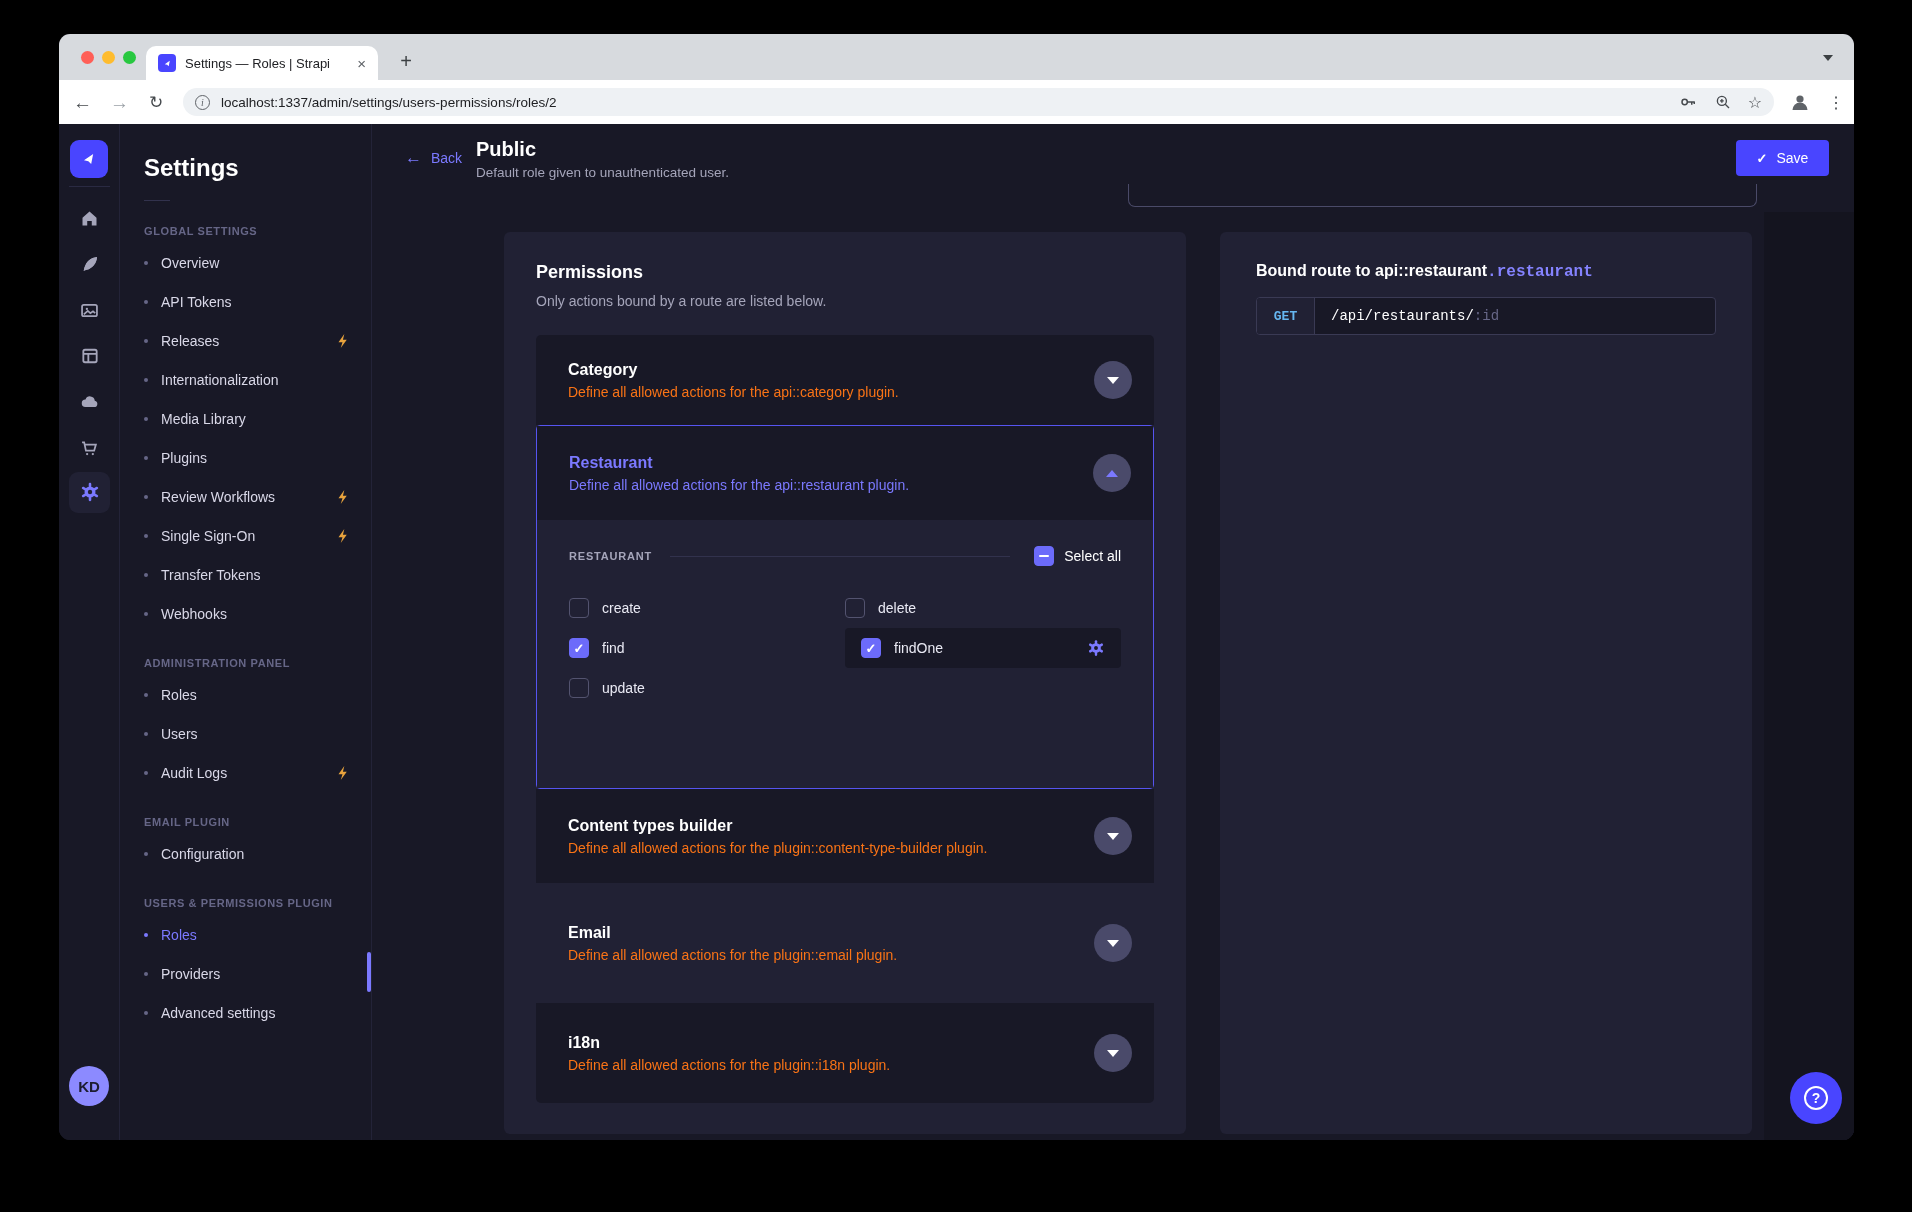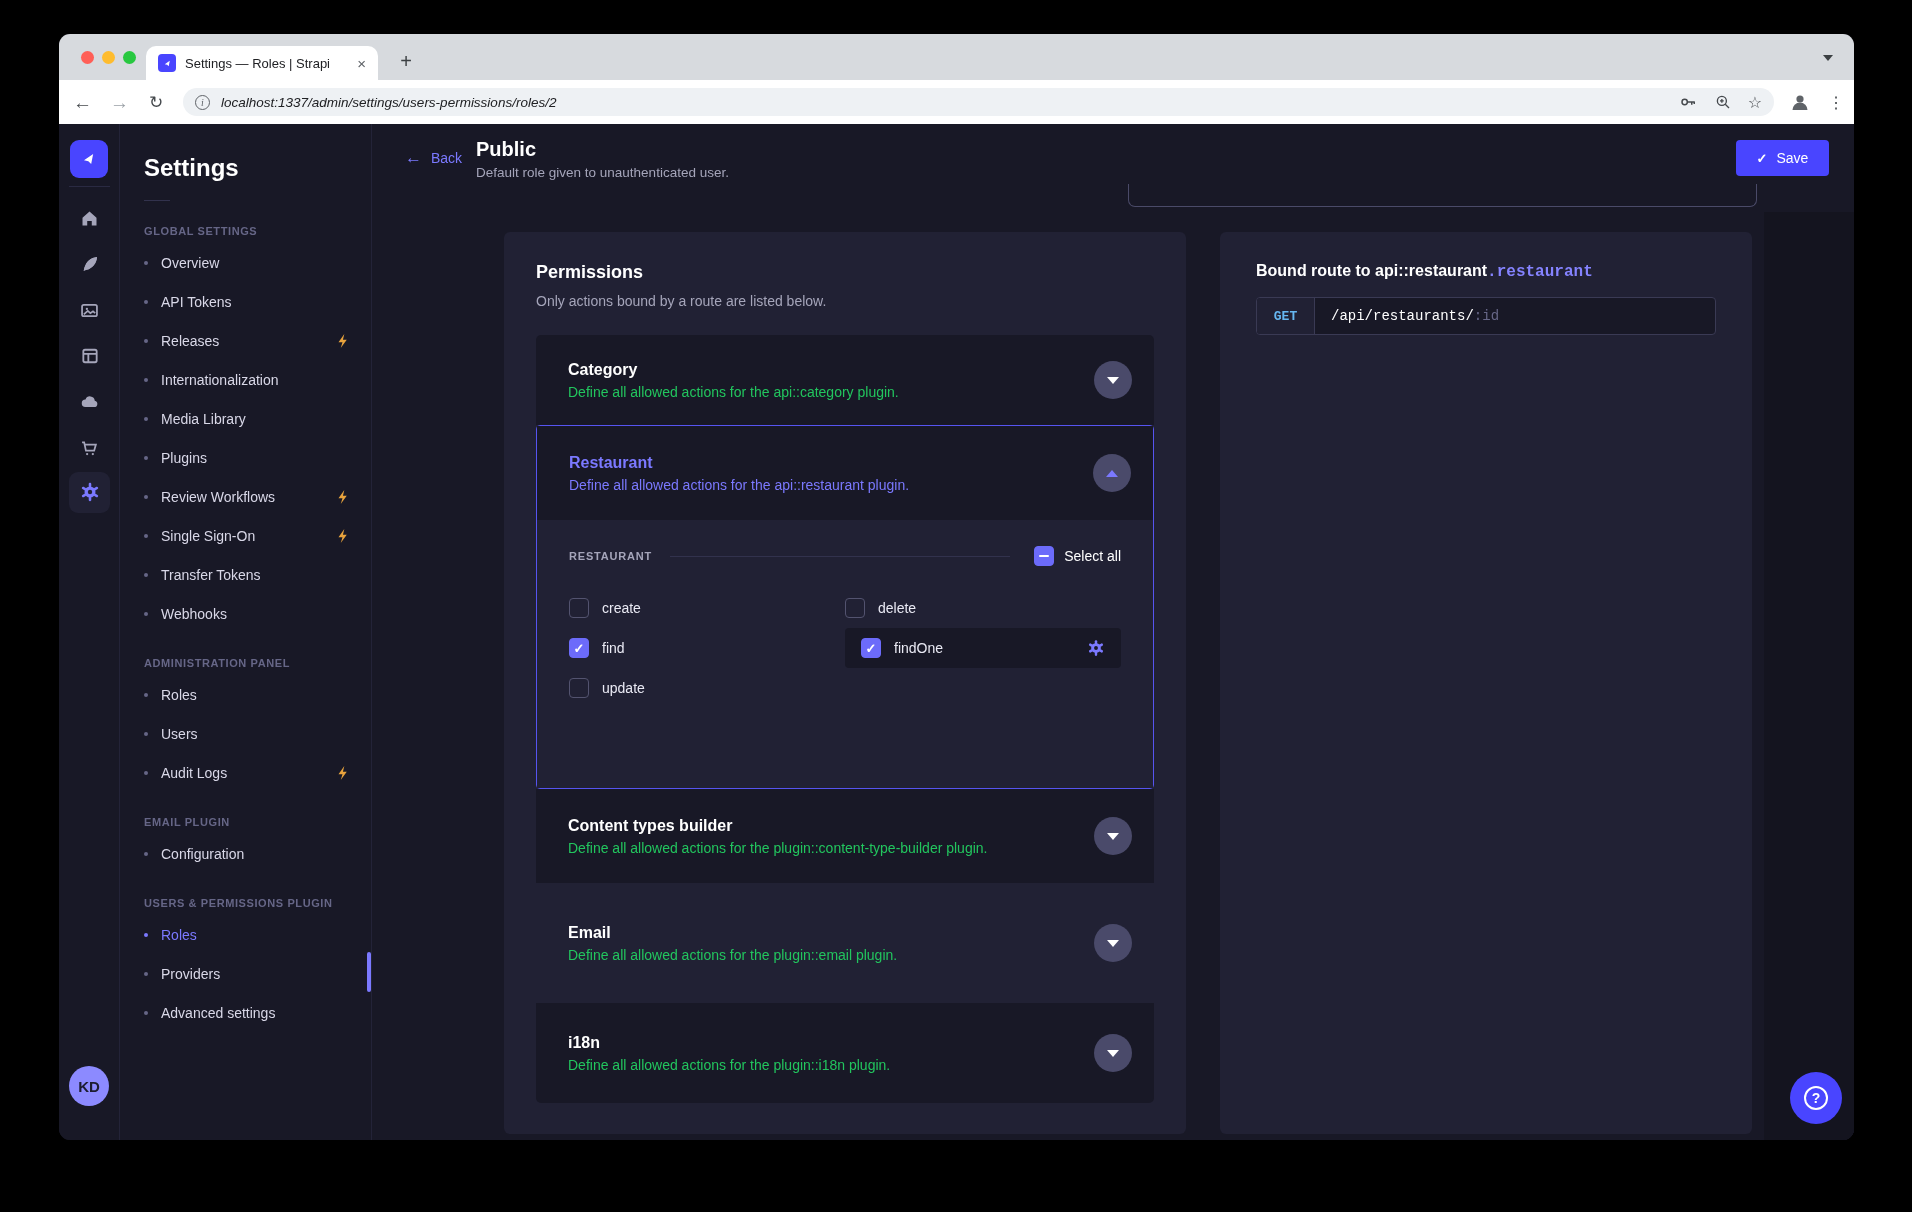--- a/index.html
+++ b/index.html
@@ -19,21 +19,21 @@
   .tabsearch { position:absolute; right:14px; top:13px; width:24px; height:22px; border-radius:7px; display:flex; align-items:center; justify-content:center; }
   .tri { width:0; height:0; display:inline-block; }
   .tri.down-sm { border-left:5px solid transparent; border-right:5px solid transparent; border-top:6px solid #3c4043; }
 
   .toolbar { position:relative; height:44px; background:#fff; display:flex; align-items:center; }
   .nav-arrow { font-size:19px; line-height:1; margin-left:14px; color:#45494d; }
   .nav-arrow.fwd { color:#9aa0a6; margin-left:18px; }
   .reload { font-size:17px; color:#45494d; margin-left:20px; }
   .omnibox { position:absolute; left:124px; top:8px; width:1591px; height:28px; background:#eef1f4; border-radius:14px; display:flex; align-items:center; padding:0 12px; }
   .info-i { width:15px; height:15px; border-radius:50%; border:1.4px solid #5f6368; color:#5f6368; font-size:10px; font-style:italic; font-family:"Liberation Serif", serif; display:flex; align-items:center; justify-content:center; flex:none; }
-  .url { margin-left:11px; font-size:13.5px; color:#202124; flex:1;font-style:italic; }
+  .url { margin-left:11px; font-size:13.5px; color:#202124; flex:1; }
   .omni-icons { display:flex; align-items:center; gap:16px; margin-left:auto; }
   .star { font-size:16px; color:#45494d; }
   .chrome-right { position:absolute; right:10px; top:0; height:44px; display:flex; align-items:center; gap:16px; }
   .dots { font-size:16px; color:#45494d; letter-spacing:0; }
 
   
   .app { position:relative; height:1016px; background:#181826; display:flex; color:#fff; }
 
   .iconbar { position:relative; width:61px; flex:none; border-right:1px solid #232338; }
   .logo { position:absolute; left:11px; top:16px; width:38px; height:38px; border-radius:9px; background:#4945ff; display:flex; align-items:center; justify-content:center; }
@@ -75,21 +75,21 @@
   .route-panel { left:848px; top:108px; width:532px; height:902px; }
 
   .perm-title { padding:30px 32px 0; font-size:18px; font-weight:600; color:#fff; }
   .perm-sub { padding:10px 32px 0; font-size:14px; color:#a5a5ba; }
 
   .acc-group { margin:26px 32px 0; border-radius:5px; overflow:hidden; }
   .acc-item { position:relative; height:90px; padding:0 84px 0 32px; display:flex; flex-direction:column; justify-content:center; }
   .acc-item.dark { background:#181826; }
   .acc-item.light { background:#212134; }
   .acc-title { font-size:16px; font-weight:600; color:#fff; }
-  .acc-desc { margin-top:5px; font-size:14px; color:#22c55e; }
+  .acc-desc { margin-top:5px; font-size:14px; color:#f97316; }
   .acc-chevron { position:absolute; right:22px; top:50%; transform:translateY(-50%); width:38px; height:38px; border-radius:50%; background:#4a4a6a; border:none; display:flex; align-items:center; justify-content:center; }
   .tri.down { border-left:6px solid transparent; border-right:6px solid transparent; border-top:7px solid #fff; }
   .tri.up { border-left:6px solid transparent; border-right:6px solid transparent; border-bottom:7px solid #7b79ff; }
 
   .acc-expanded { border:1px solid #5654f0; border-radius:4px; }
   .acc-item.rest-header { height:94px; }
   .acc-item.rest-header .acc-title, .acc-item.rest-header .acc-desc { color:#7b79ff; }
   .rest-body { background:#212134; height:268px; padding:26px 32px 0; }
   .rest-row { display:flex; align-items:center; }
   .group-label { font-size:11px; font-weight:700; letter-spacing:.8px; color:#a5a5ba; flex:none; }

